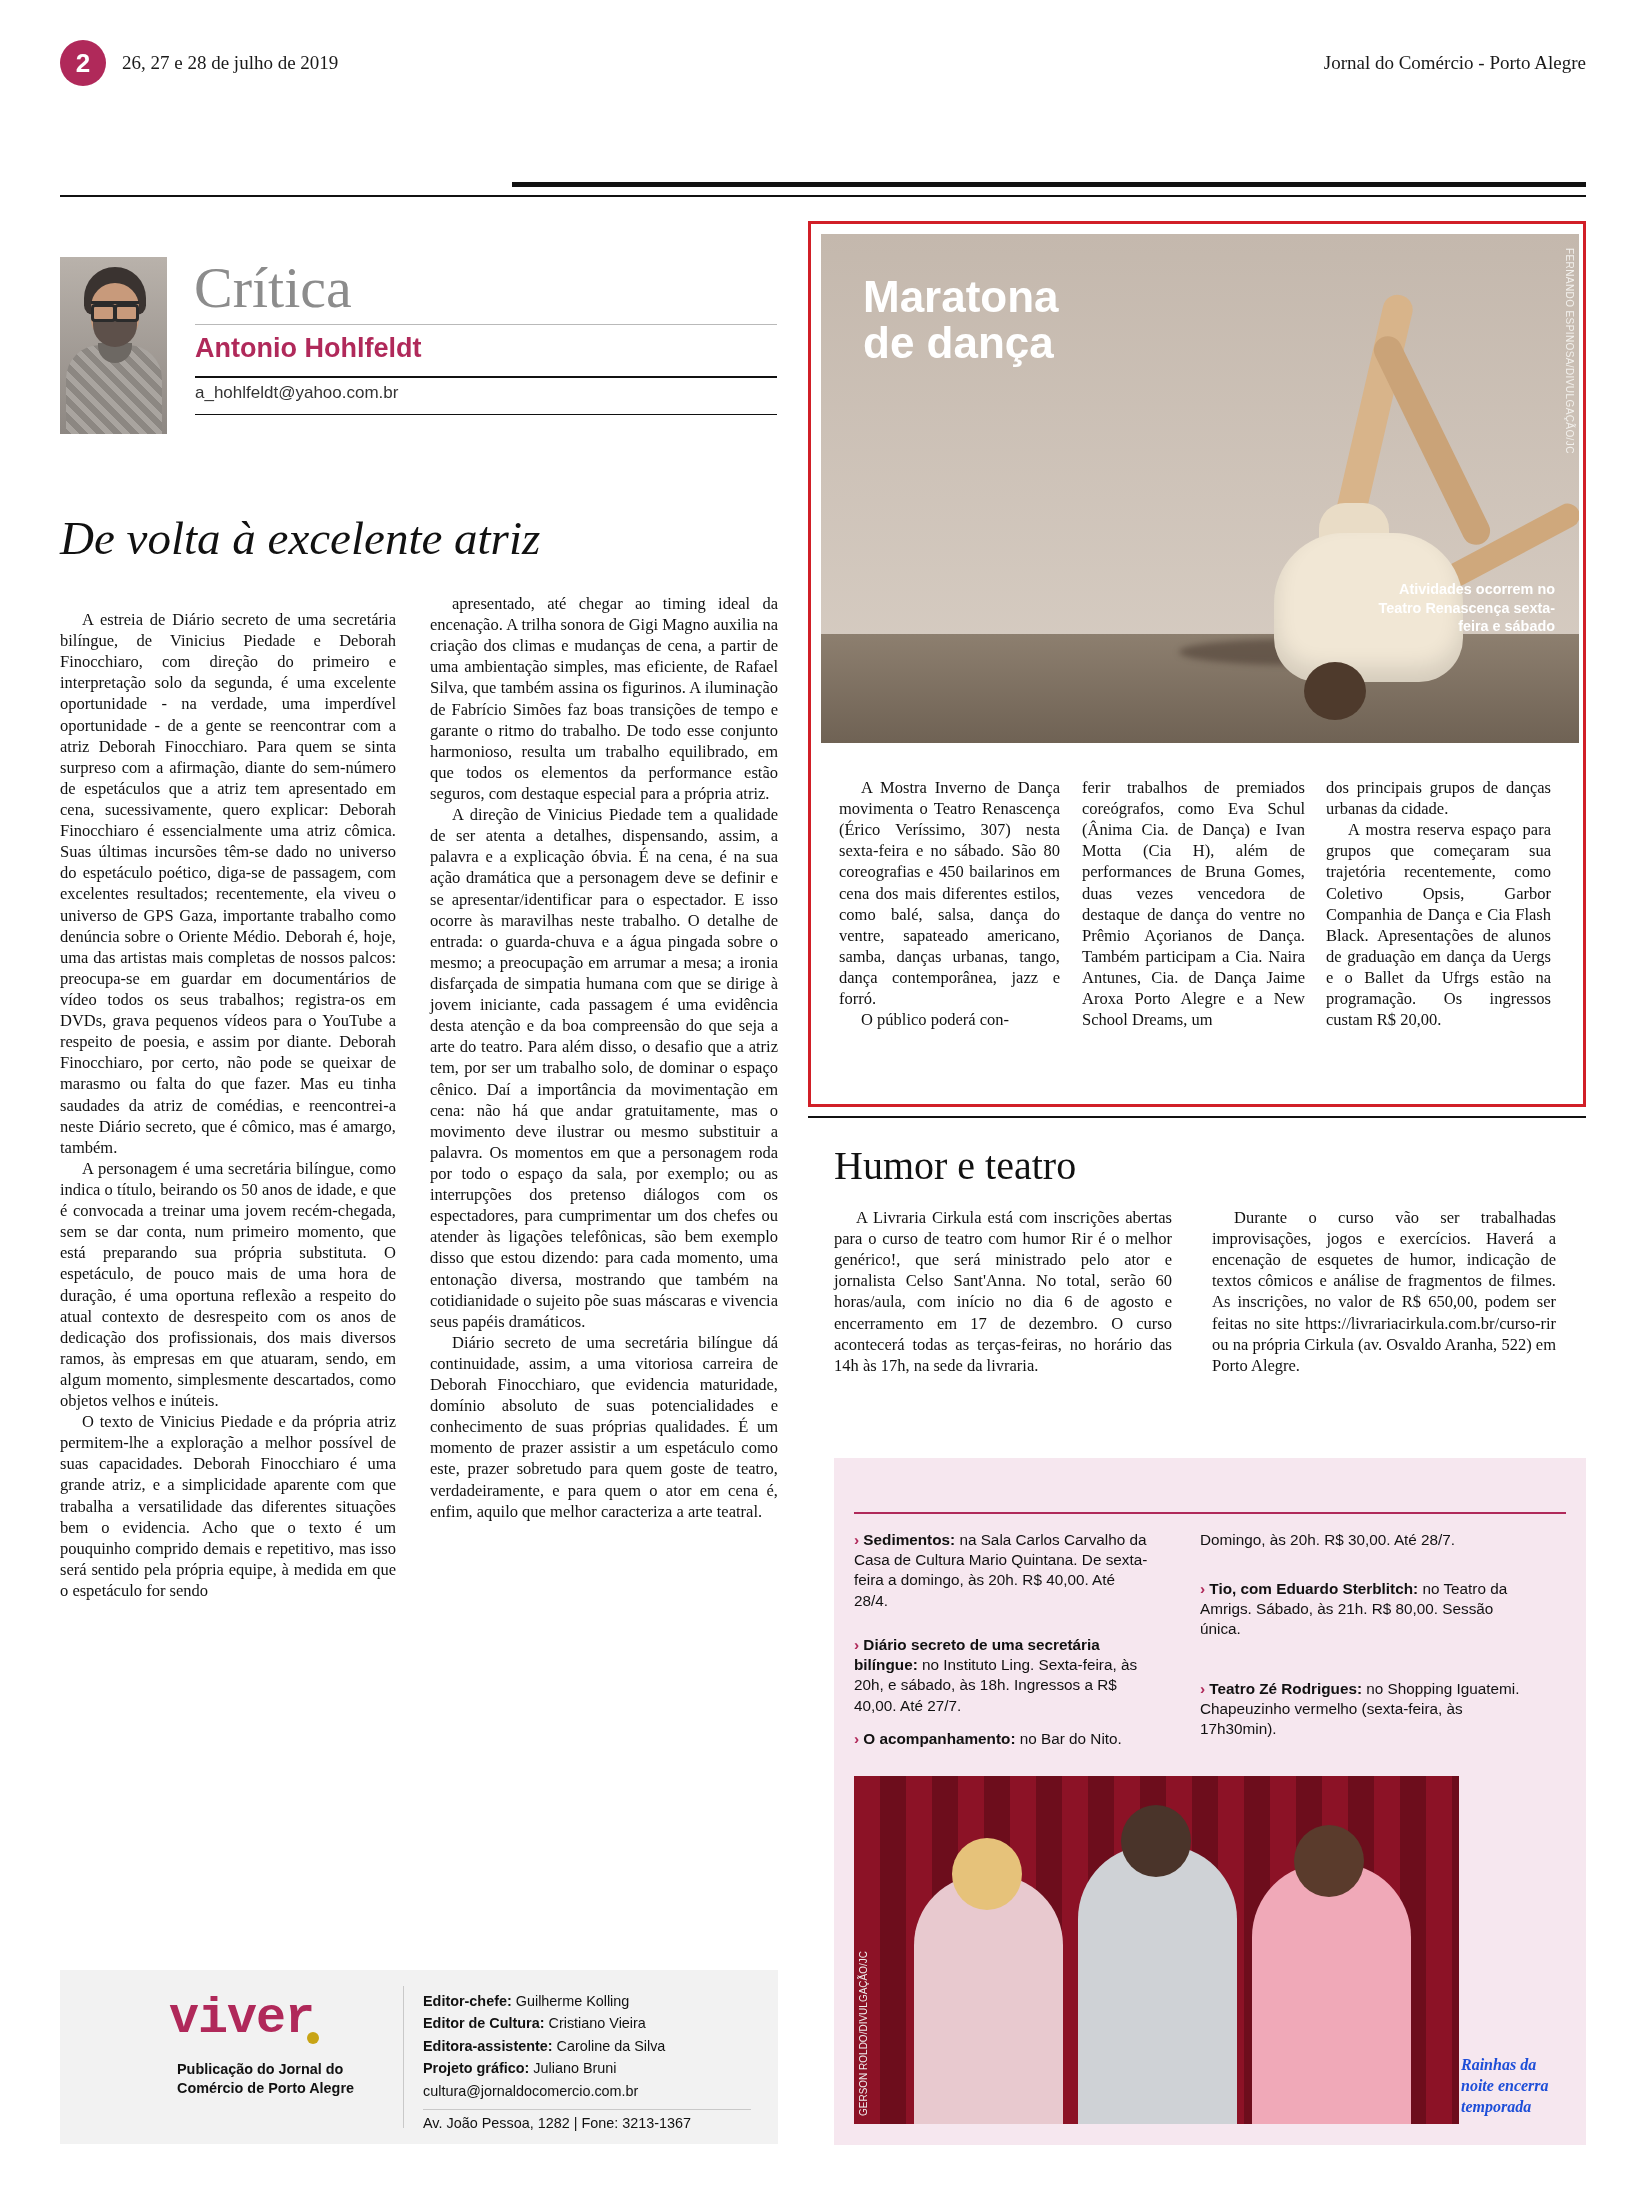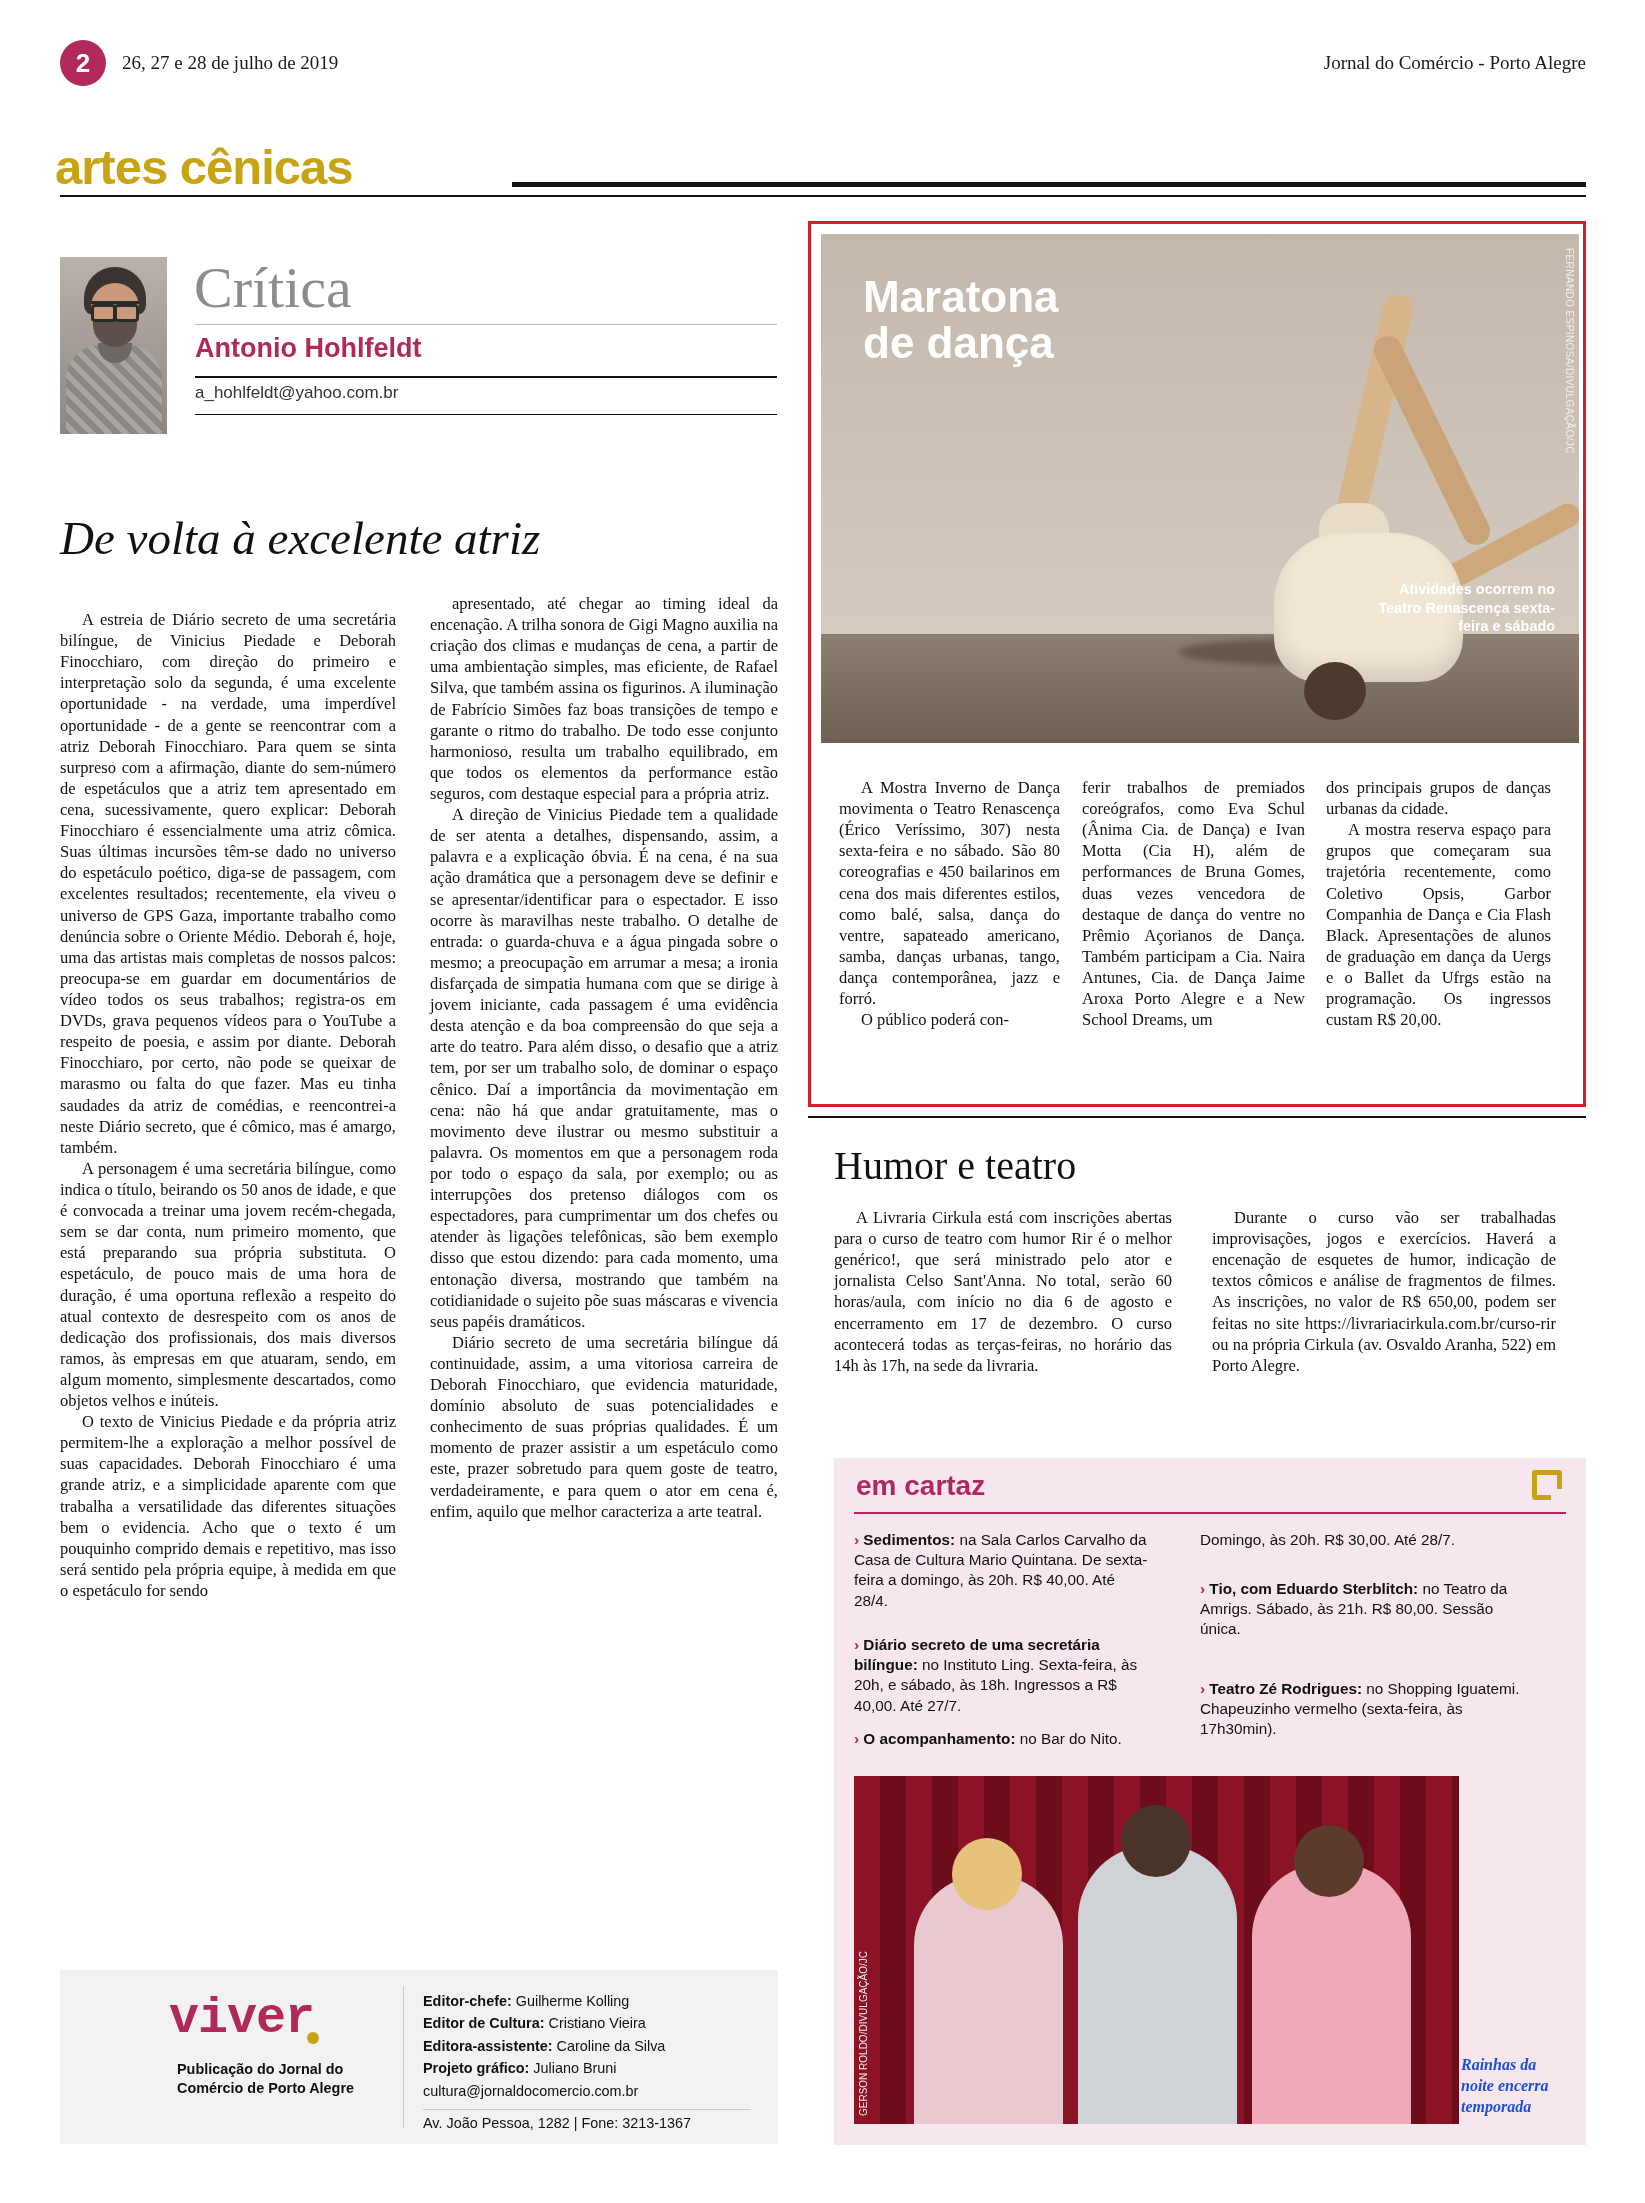--- a/index.html
+++ b/index.html
@@ -220,21 +220,20 @@
 <body>
 
 <div class="page">
 
   <div class="masthead">
     <div class="page-badge">2</div>
     <div class="masthead-date">26, 27 e 28 de julho de 2019</div>
     <div class="masthead-right">Jornal do Comércio - Porto Alegre</div>
   </div>
 
-  <div class="section-title">artes cênicas</div>
   <div class="section-rule"></div>
   <div class="section-rule2"></div>
 
   <div class="critic-photo">
     <div class="cp-body"></div>
       <div class="cp-collar"></div>
     <div class="cp-hair"></div>
       <div class="cp-face"></div>
     <div class="cp-beard"></div>
       <div class="cp-glass"></div>
@@ -293,24 +292,20 @@
 
   <div class="humor-title">Humor e teatro</div>
   <div class="humor-col" id="hc1">
     <p>A Livraria Cirkula está com inscrições abertas para o curso de teatro com humor Rir é o melhor genérico!, que será ministrado pelo ator e jornalista Celso Sant'Anna. No total, serão 60 horas/aula, com início no dia 6 de agosto e encerramento em 17 de dezembro. O curso acontecerá todas as terças-feiras, no horário das 14h às 17h, na sede da livraria.</p>
   </div>
   <div class="humor-col" id="hc2">
     <p>Durante o curso vão ser trabalhadas improvisações, jogos e exercícios. Haverá a encenação de esquetes de humor, indicação de textos cômicos e análise de fragmentos de filmes. As inscrições, no valor de R$ 650,00, podem ser feitas no site https://livrariacirkula.com.br/curso-rir ou na própria Cirkula (av. Osvaldo Aranha, 522) em Porto Alegre.</p>
   </div>
 
   <div class="cartaz">
-    <div class="cartaz-head">
-      <div class="cartaz-title">em cartaz</div>
-      <div class="cartaz-icon"></div>
-    </div>
     <div class="cartaz-rule"></div>
 
     <div class="cz-item" style="left:20px;top:72px;width:299px;">
       <span class="arrow">›</span>
       <b>Sedimentos:</b><span> na Sala Carlos Carvalho da Casa de Cultura Mario Quintana. De sexta-feira a domingo, às 20h. R$ 40,00. Até 28/4.</span>
     </div>
     <div class="cz-item" style="left:20px;top:177px;width:299px;">
       <span class="arrow">›</span>
       <b>Diário secreto de uma secretária bilíngue:</b><span> no Instituto Ling. Sexta-feira, às 20h, e sábado, às 18h. Ingressos a R$ 40,00. Até 27/7.</span>
     </div>

